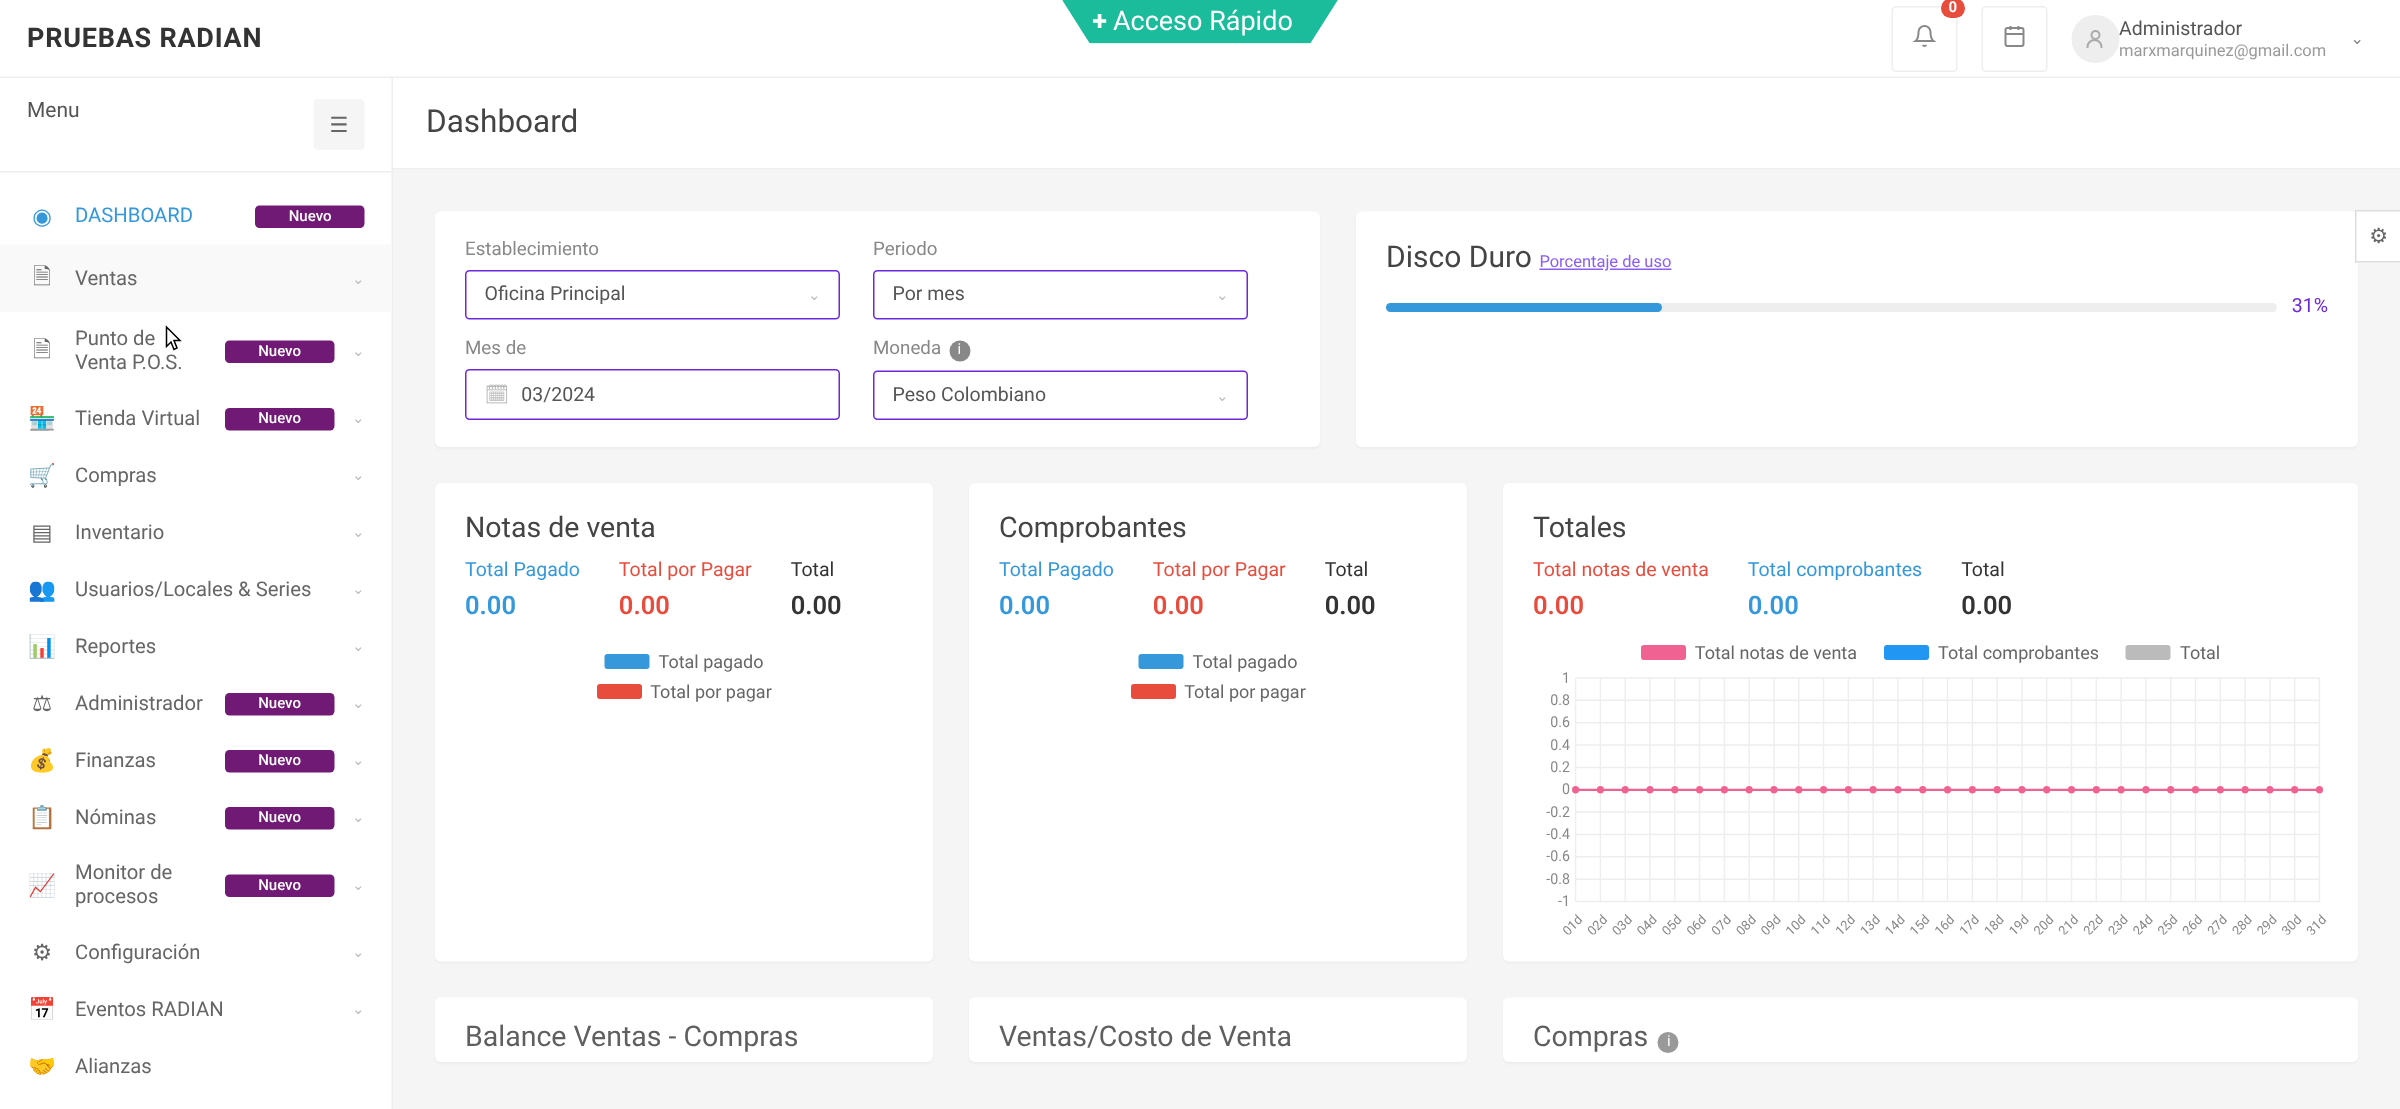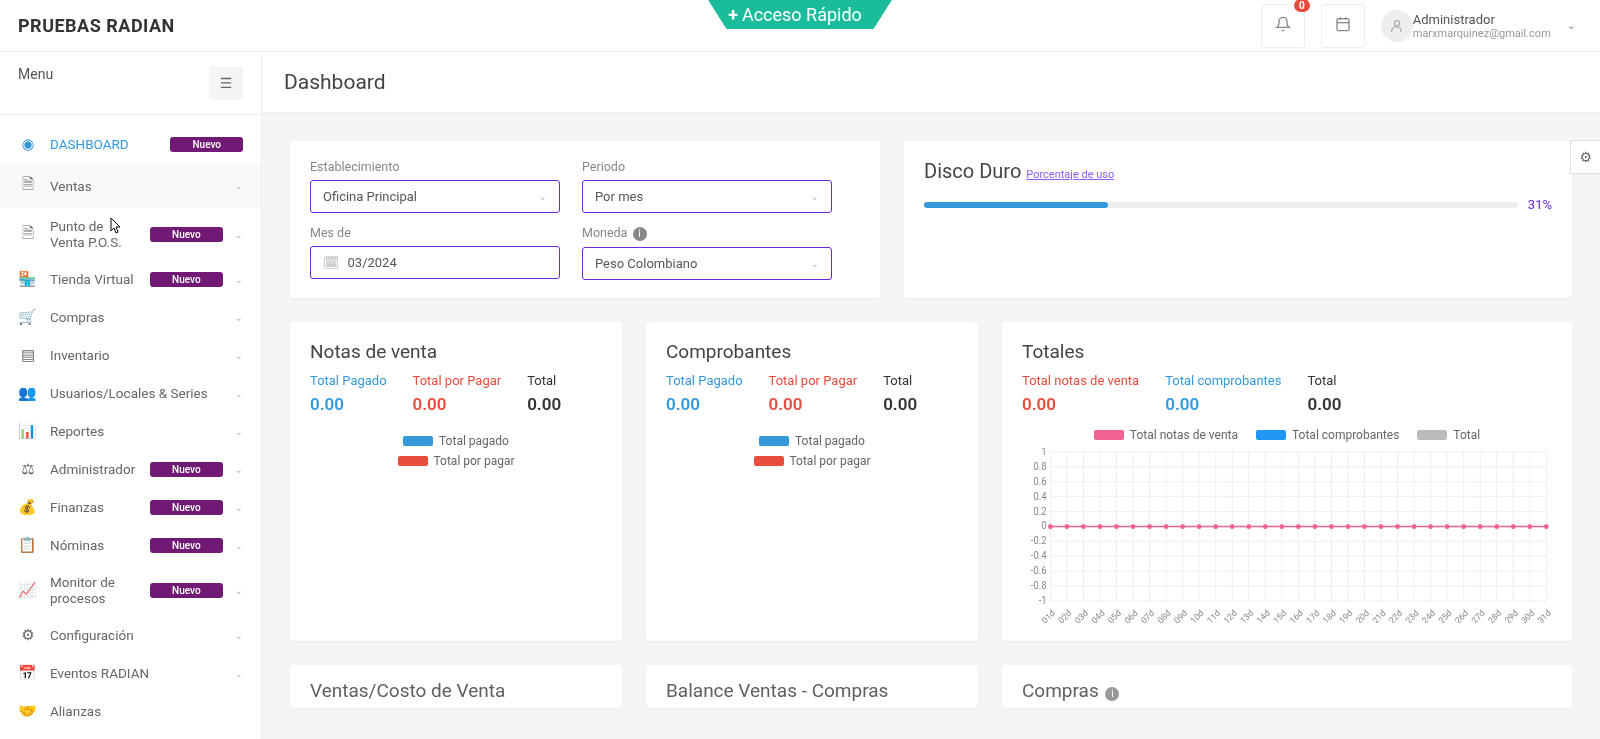--- a/index.html
+++ b/index.html
@@ -511,24 +511,24 @@
                 <circle class="datapoint" cx="519.0666666666666" cy="78.5" r="2.5"></circle>
                 <circle class="datapoint" cx="536.5333333333333" cy="78.5" r="2.5"></circle>
                 <circle class="datapoint" cx="554" cy="78.5" r="2.5"></circle>
               </svg>
           </div>
         </div>
       </div>
 
       <div class="row peek-row">
         <div class="card flex1">
+          <div class="peek-title">Balance Ventas - Compras</div>
+        </div>
+        <div class="card flex1">
           <div class="peek-title">Ventas/Costo de Venta</div>
-        </div>
-        <div class="card flex1">
-          <div class="peek-title">Balance Ventas - Compras</div>
         </div>
         <div class="card" style="flex:0 0 570px;">
           <div class="peek-title"><span>Compras</span> <i class="info-icon">i</i></div>
         </div>
       </div>
 
     </div>
   </div>
 </div>
 

